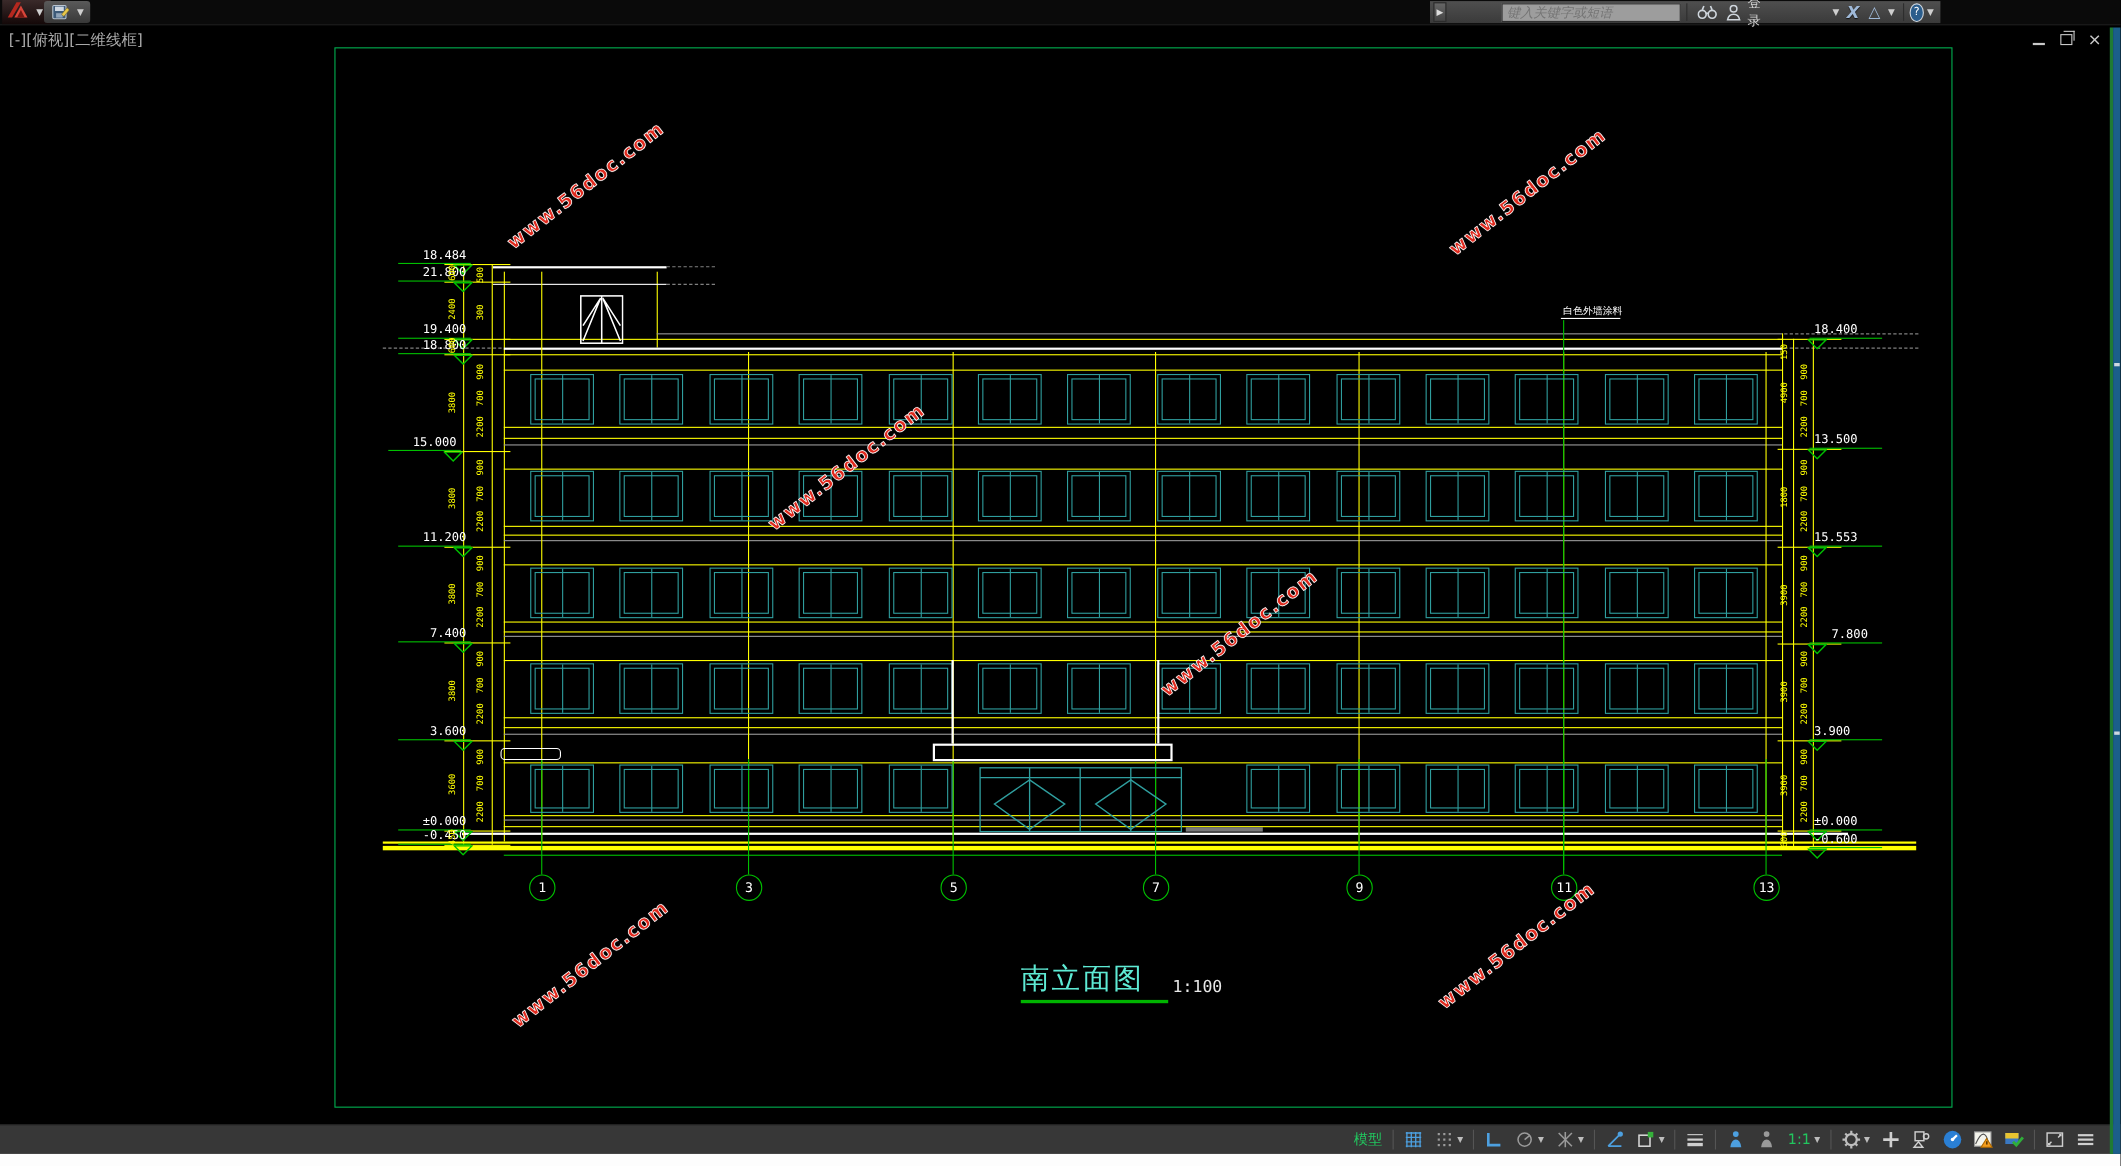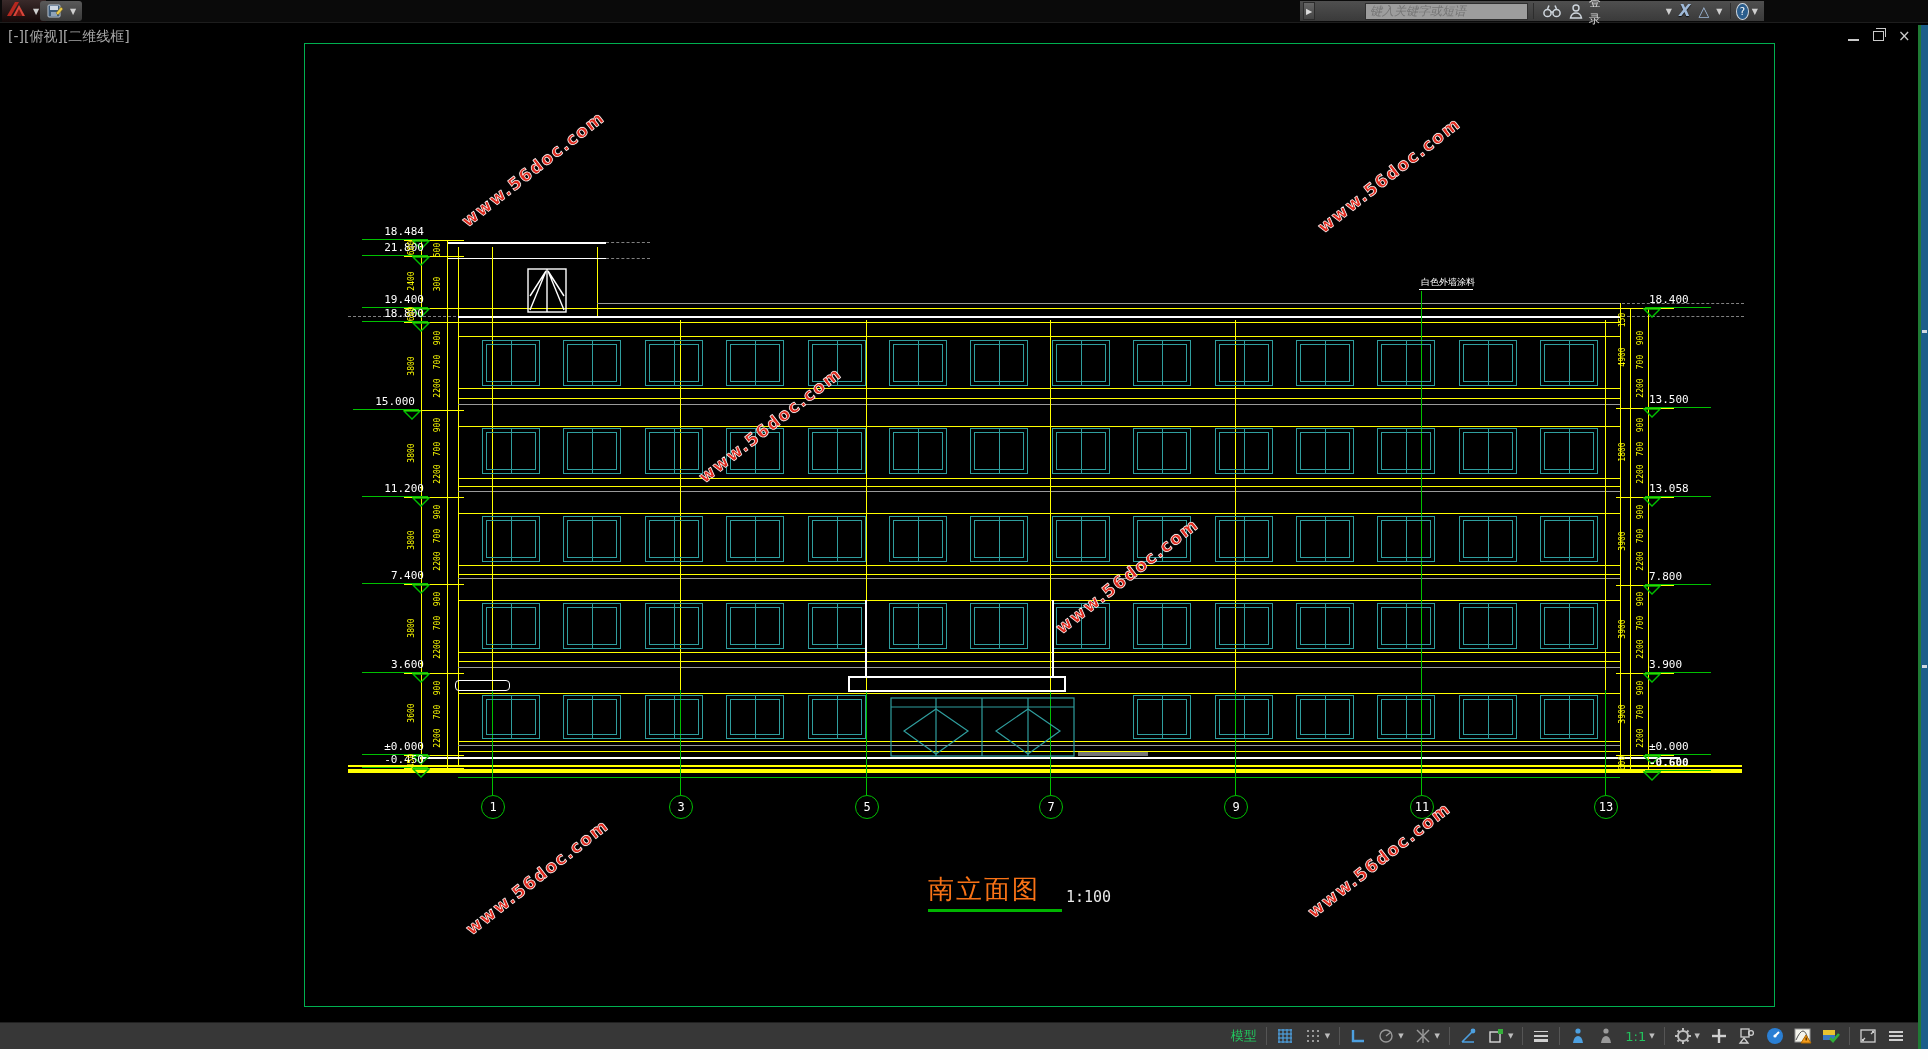--- a/index.html
+++ b/index.html
@@ -39,21 +39,21 @@
           color:#fff;font-size:12px;font-family:"DejaVu Sans Mono",monospace;
           display:flex;align-items:center;justify-content:center;}
   .dim{position:absolute;color:#ffff00;font-size:8px;font-family:"DejaVu Sans Mono",monospace;
        transform:translate(-50%,-50%) rotate(-90deg);white-space:nowrap;}
   .wm{position:absolute;color:#e02a1e;font-weight:bold;font-size:17px;letter-spacing:1.5px;white-space:nowrap;
       -webkit-text-stroke:.6px #fff;text-shadow:0 0 1px #fff;}
   .win{position:absolute;border:1px solid #2f9e9e;}
   .win .in{position:absolute;left:3px;right:3px;top:3px;bottom:3px;border:1px solid #2f9e9e;}
   .win .mv{position:absolute;left:50%;top:0;bottom:0;width:1px;background:#2f9e9e;}
   #title-block{position:absolute;left:928px;top:872px;}
-  #title-text{color:#f97316;font-size:26px;letter-spacing:2px;}
+  #title-text{color:#5eead4;font-size:26px;letter-spacing:2px;}
   #title-underline{width:134px;height:3px;background:#00b400;margin-top:2px;}
   #title-scale{position:absolute;left:138px;top:16px;color:#e8e8e8;font-size:15px;font-family:"DejaVu Sans Mono",monospace;}
   #wall-note{position:absolute;left:1421px;top:276px;color:#fff;font-size:9px;white-space:nowrap;}
   #wall-note-line{position:absolute;left:1419px;top:289px;width:54px;height:1px;background:#fff;}
   
   #statusbar{position:absolute;left:0;top:1022px;width:1928px;height:27px;background:#373737;border-top:1px solid #202020;
              display:flex;align-items:center;justify-content:flex-end;padding-right:18px;box-sizing:border-box;}
   .sb-item{height:23px;display:flex;align-items:center;justify-content:center;padding:0 5px;border-radius:2px;}
   .sb-item .lbl{color:#22c55e;font-size:13px;}
   .sb-sep{width:1px;height:18px;background:#555;margin:0 4px;}
@@ -285,48 +285,48 @@
         </svg>
       </div>
       <div class="lvl" style="position: absolute; left: 1645px; top: 394px; width: 66px;">
         <span class="t" style="left: 4px;">13.500</span>
         <span class="ln"></span>
         <svg width="18" height="10" style="position: absolute; top: 14px; left: -2px;">
           <polygon points="1,1 17,1 9,9" fill="none" stroke="#00c000" stroke-width="1.3"></polygon>
         </svg>
       </div>
       <div class="lvl" style="position: absolute; left: 1645px; top: 483px; width: 66px;">
-        <span class="t" style="left: 4px;">13.058</span>
+        <span class="t" style="left: 4px;">15.553</span>
         <span class="ln"></span>
         <svg width="18" height="10" style="position: absolute; top: 14px; left: -2px;">
           <polygon points="1,1 17,1 9,9" fill="none" stroke="#00c000" stroke-width="1.3"></polygon>
         </svg>
       </div>
       <div class="lvl" style="position: absolute; left: 1645px; top: 571px; width: 66px;">
-        <span class="t" style="left: 4px;">7.800</span>
+        <span class="t" style="left: 20px;">7.800</span>
         <span class="ln"></span>
         <svg width="18" height="10" style="position: absolute; top: 14px; left: -2px;">
           <polygon points="1,1 17,1 9,9" fill="none" stroke="#00c000" stroke-width="1.3"></polygon>
         </svg>
       </div>
       <div class="lvl" style="position: absolute; left: 1645px; top: 659px; width: 66px;">
         <span class="t" style="left: 4px;">3.900</span>
         <span class="ln"></span>
         <svg width="18" height="10" style="position: absolute; top: 14px; left: -2px;">
           <polygon points="1,1 17,1 9,9" fill="none" stroke="#00c000" stroke-width="1.3"></polygon>
         </svg>
       </div>
       <div class="lvl" style="position: absolute; left: 1645px; top: 741px; width: 66px;">
         <span class="t" style="left: 4px;">±0.000</span>
         <span class="ln"></span>
         <svg width="18" height="10" style="position: absolute; top: 14px; left: -2px;">
           <polygon points="1,1 17,1 9,9" fill="none" stroke="#00c000" stroke-width="1.3"></polygon>
         </svg>
       </div>
-      <div class="lvl" style="position: absolute; left: 1645px; top: 757px; width: 66px; font-weight: bold;">
+      <div class="lvl" style="position: absolute; left: 1645px; top: 757px; width: 66px;">
         <span class="t" style="left: 4px;">-0.600</span>
         <span class="ln"></span>
         <svg width="18" height="10" style="position: absolute; top: 14px; left: -2px;">
           <polygon points="1,1 17,1 9,9" fill="none" stroke="#00c000" stroke-width="1.3"></polygon>
         </svg>
       </div>
       <div class="dim" style="position: absolute; left: 411px; top: 248px;">600</div>
       <div class="dim" style="position: absolute; left: 411px; top: 281px;">2400</div>
       <div class="dim" style="position: absolute; left: 411px; top: 314px;">600</div>
       <div class="dim" style="position: absolute; left: 411px; top: 366px;">3800</div>

